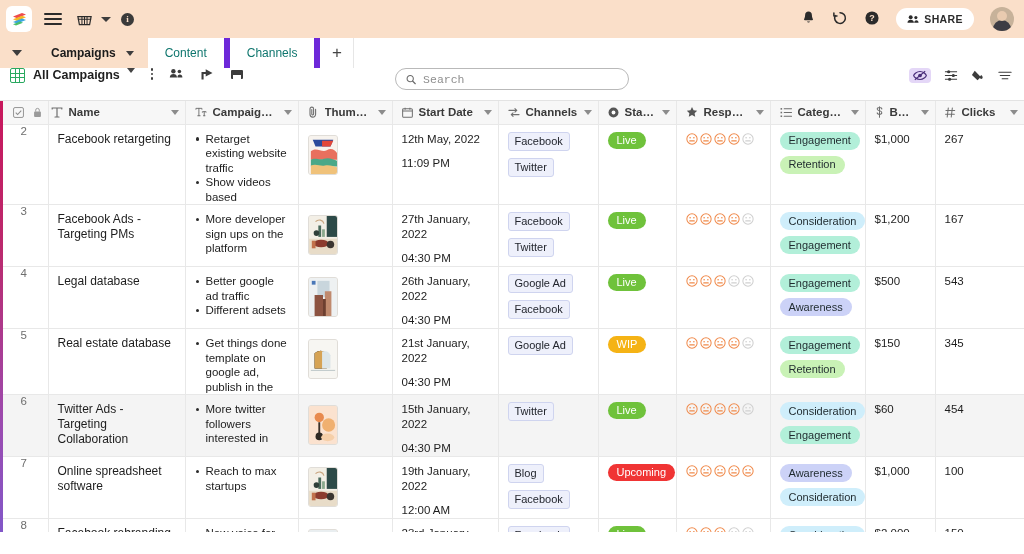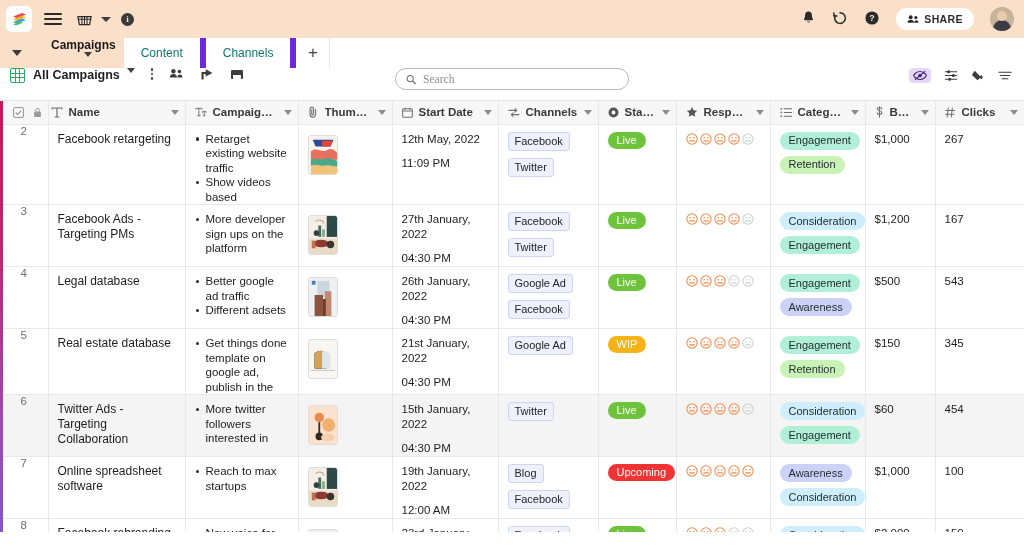--- a/index.html
+++ b/index.html
@@ -129,22 +129,21 @@
     background: #fff;
     color: #0f766e;
     border-right: 6px solid #6d28d9;
     white-space: nowrap;
   }
   .tab.active {
     background: #fadfc9;
     font-weight: bold;
     color: #1b1b1b;
     border-right: none;
-    padding-right: 8px;
-    flex-direction: column;
+    padding-right: 14px;
   }
   .tab.active .tcaret {
     margin-left: 10px;
     width: 0; height: 0;
     border-left: 4px solid transparent;
     border-right: 4px solid transparent;
     border-top: 5px solid #3d3d3d;
   }
   .tab-add {
     background: #fff;
@@ -216,21 +215,21 @@
     display: flex;
     align-items: center;
     padding: 0 10px;
     gap: 7px;
     background: #fff;
   }
   .search-box input {
     border: none;
     outline: none;
     font-size: 11.5px;
-    font-family: Liberation Serif, serif;
+    font-family: Liberation Mono, monospace;
     color: #333;
     width: 100%;
     background: transparent;
   }
   .search-box input::placeholder { color: #8e8e8e; }
   .viewbar-right {
     margin-left: auto;
     display: flex;
     align-items: center;
     gap: 13px;

